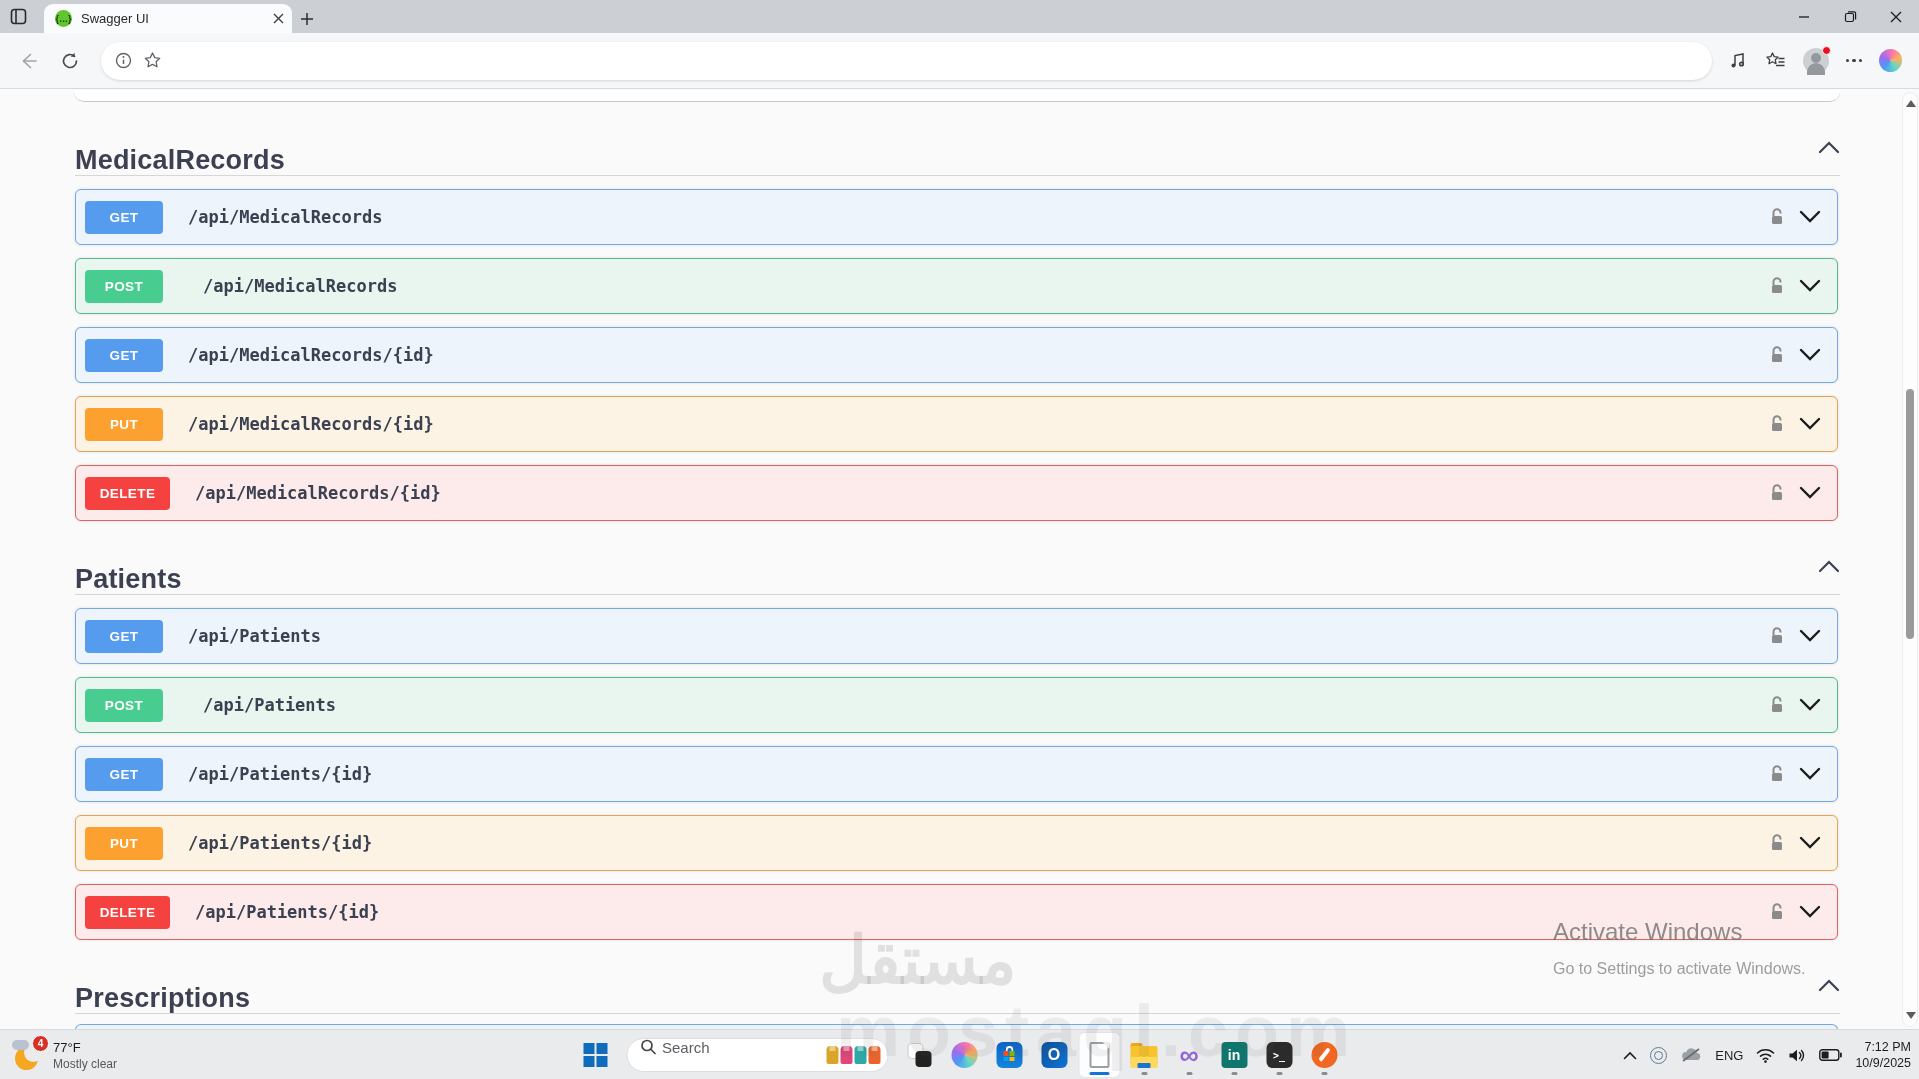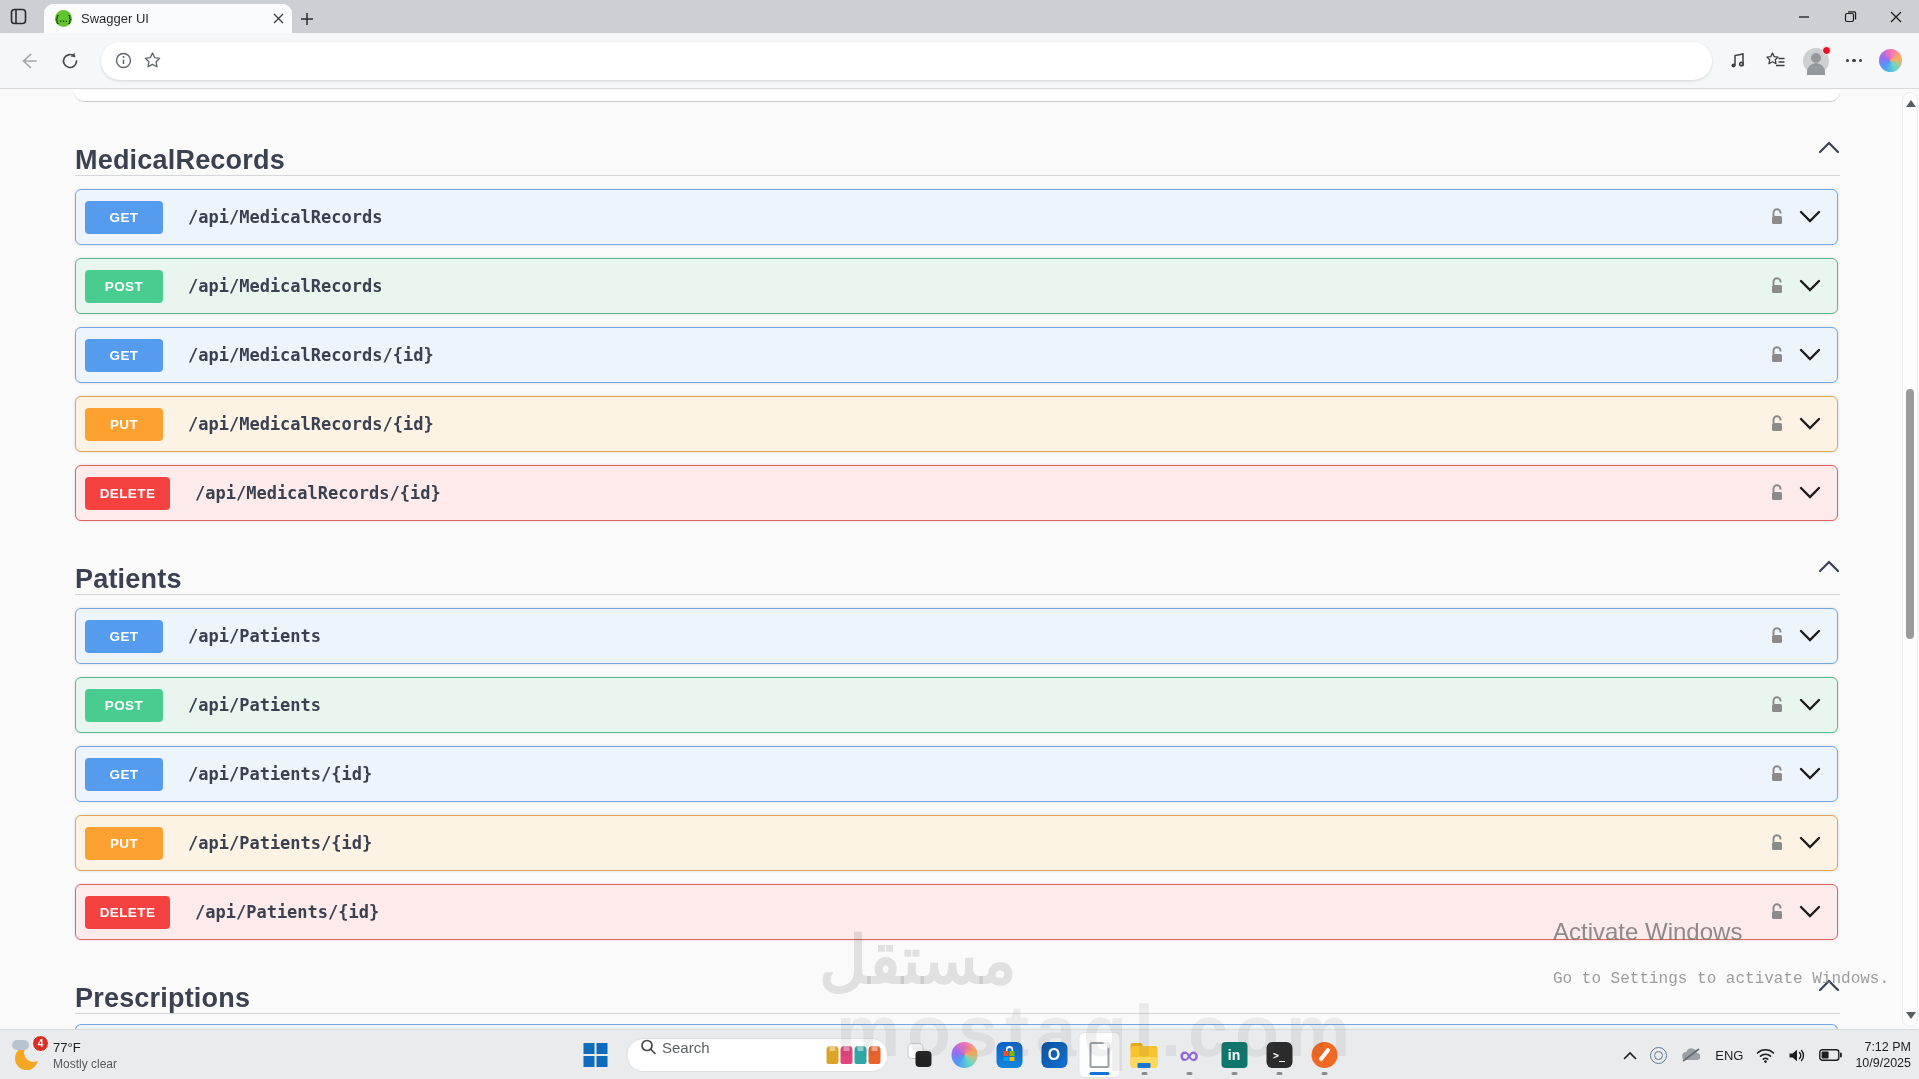--- a/index.html
+++ b/index.html
@@ -35,31 +35,31 @@
   .content { position:absolute; top:90px; left:0; width:1902px; height:939px; background:#fafafa; overflow:hidden; }
   .top-strip { margin:0 62px 0 74px; height:12px; background:#fff; border-bottom:1px solid #c7c9cb; border-radius:0 0 10px 10px; }
   .opblock-tag { display:flex; align-items:center; justify-content:space-between; height:58px; margin:16px 62px 0 75px; border-bottom:1px solid #d4d6d9; cursor:pointer; }
   .opblock-tag h3 { font-size:27px; font-weight:bold; color:#3b4151; letter-spacing:.2px;margin-top:28px; }
   .opblock { display:flex; align-items:center; height:56px; margin:13px 64px 0 75px; border:1px solid; border-radius:6px; padding:0 16px 0 9px; box-shadow:0 0 3px rgba(0,0,0,.12); cursor:pointer; }
   .method { min-width:78px; padding:9px 6px; border-radius:4px; text-align:center; color:#fff; font-weight:bold; font-size:13.5px; letter-spacing:.4px; }
   .path { margin-left:25px; flex:1; font-family:"DejaVu Sans Mono",monospace; font-weight:bold; font-size:17px; color:#3b4151; }
   .row-icons { display:flex; align-items:center; gap:12px; }
   .opblock.get    { background:#edf4fc; border-color:#74a8e3; }
   .method.get     { background:#559bee; }
-  .opblock.post   { background:#e9f6f0; border-color:#57ba8f; }
+  .opblock.post   { background:#e9f6f0; border-color:#57ba8f;gap:15px; }
   .method.post    { background:#49cc90; }
   .opblock.put    { background:#fcf3e5; border-color:#e2a557; }
   .method.put     { background:#fca130; }
   .opblock.delete { background:#fcebea; border-color:#e26262; }
   .method.delete  { background:#f5413f; min-width:85px; }
   .opblock.partial { height:14px; margin-top:10px; border-radius:6px 6px 0 0; border-bottom:none; box-shadow:none; }
 
   .activate { position:absolute; left:1553px; top:918px; z-index:30; pointer-events:none; }
   .activate .l1 { font-size:24px; color:rgba(110,110,110,.78); }
-  .activate .l2 { font-size:16px; color:rgba(124,124,124,.74); margin-top:24px;font-family:Liberation Mono, monospace; }
+  .activate .l2 { font-size:16px; color:rgba(124,124,124,.74); margin-top:14px; }
 
   .wm-ar { position:absolute; left:819px; top:922px; z-index:60; font-size:66px; font-weight:bold; color:rgba(55,55,55,.13); pointer-events:none; }
   .wm-la { position:absolute; left:836px; top:990px; z-index:60; font-size:72px; font-weight:bold; letter-spacing:7px; color:rgba(90,90,90,.09); pointer-events:none; }
 
   
   .scrollbar { position:absolute; right:1px; top:92px; bottom:52px; width:16px; background:#fdfdfe; border:1px solid #ebedef; border-radius:9px; z-index:20; }
   .sb-thumb { position:absolute; left:3px; width:8px; top:296px; height:250px; background:#9a9a9a; border-radius:4px; }
   .sb-up, .sb-down { position:absolute; left:3px; width:0; height:0; border-left:5px solid transparent; border-right:5px solid transparent; }
   .sb-up { top:7px; border-bottom:7px solid #5a5d60; }
   .sb-down { bottom:7px; border-top:7px solid #5a5d60; }

